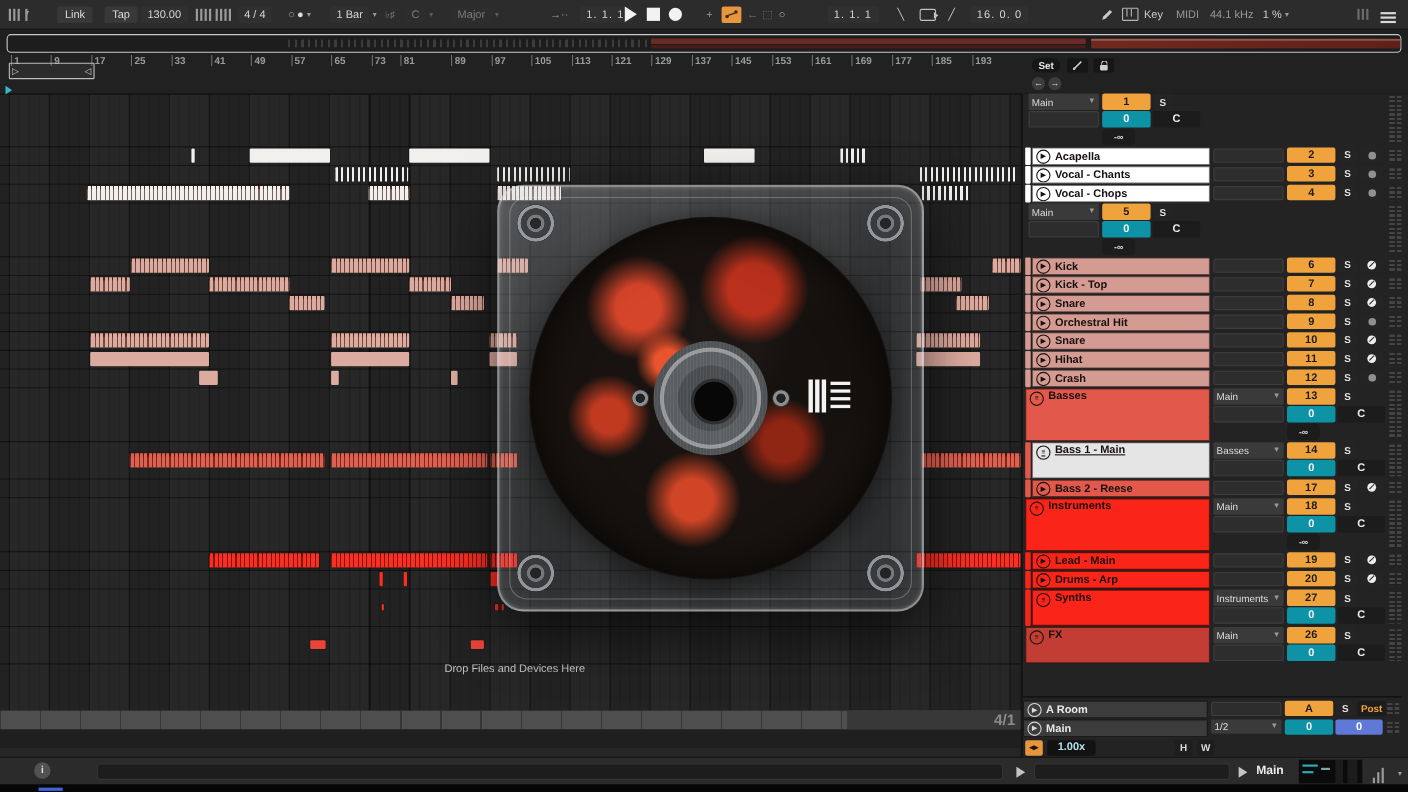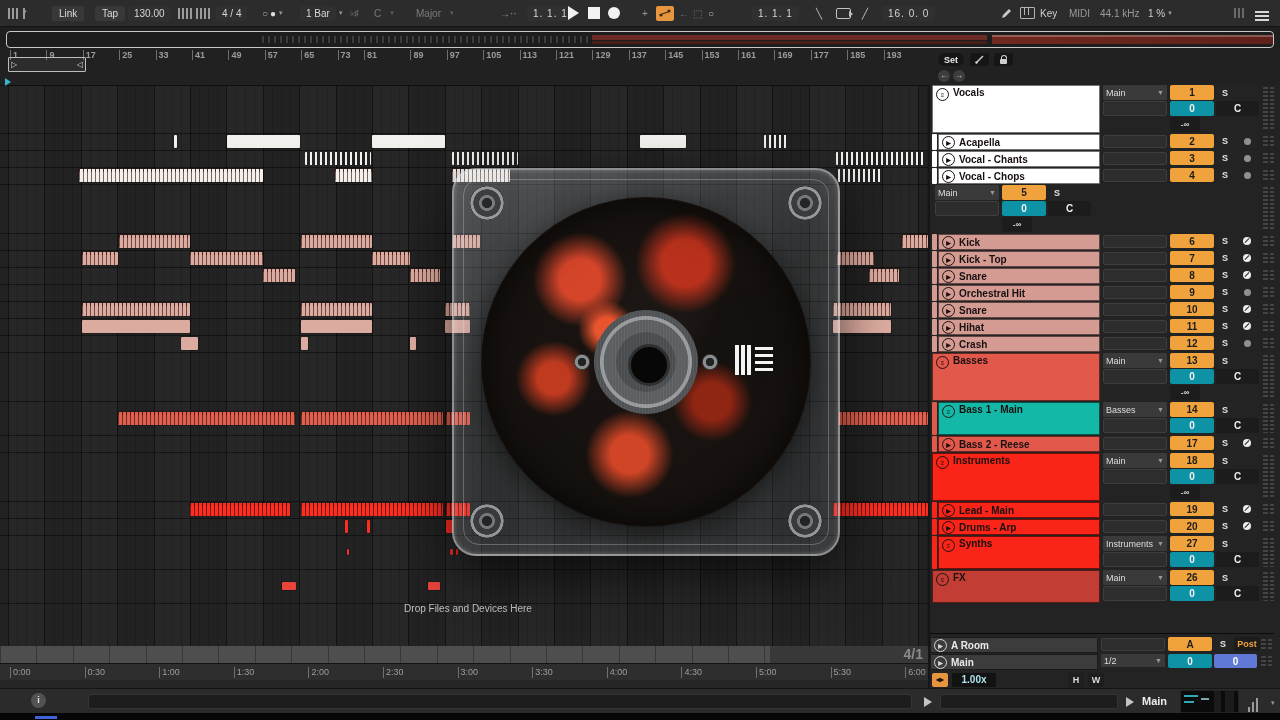--- a/index.html
+++ b/index.html
@@ -505,35 +505,20 @@
         <div class="clip" style="left: 282px; width: 14px; height: 8px; top: 12px; background: rgb(232, 68, 58);"></div>
         <div class="clip" style="left: 428px; width: 12px; height: 8px; top: 12px; background: rgb(232, 68, 58);"></div>
       </div>
     </div>
   <div id="drop-hint">Drop Files and Devices Here</div>
 
   <div id="main-lane">
     <div class="dark-tail"></div>
     <span id="grid-label">4/1</span>
   </div>
-  <div id="time-ruler">
-      <span class="tlabel" style="left: 10px;">0:00</span>
-      <span class="tlabel" style="left: 84.6px;">0:30</span>
-      <span class="tlabel" style="left: 159.2px;">1:00</span>
-      <span class="tlabel" style="left: 233.8px;">1:30</span>
-      <span class="tlabel" style="left: 308.4px;">2:00</span>
-      <span class="tlabel" style="left: 383px;">2:30</span>
-      <span class="tlabel" style="left: 457.6px;">3:00</span>
-      <span class="tlabel" style="left: 532.2px;">3:30</span>
-      <span class="tlabel" style="left: 606.8px;">4:00</span>
-      <span class="tlabel" style="left: 681.4px;">4:30</span>
-      <span class="tlabel" style="left: 756px;">5:00</span>
-      <span class="tlabel" style="left: 830.6px;">5:30</span>
-      <span class="tlabel" style="left: 905.2px;">6:00</span>
-    </div>
   <div id="below-ruler"></div>
 
   <div id="status">
     <span class="info-i">i</span>
     <span class="strip" style="left:88px;top:5px;width:822px"></span>
     <span class="mini-play abs" style="left:924px;top:8px"></span>
     <span class="strip" style="left:940px;top:5px;width:176px"></span>
     <span class="mini-play abs" style="left:1126px;top:8px"></span>
     <span class="abs" style="left:1142px;top:6px;font:700 11px 'Liberation Sans',sans-serif;color:#ededed">Main</span>
     <div id="wave-thumb">
@@ -547,26 +532,20 @@
       <span style="height:5px"></span><span style="height:10px"></span><span style="height:14px"></span></span>
     <span class="caret abs" style="left:1268px;top:10px">▾</span>
   </div>
   <div id="footer">
       <span class="blue"></span>
     </div>
 
   <div id="panel">
     <div id="panel-rows">
         <div class="prow" style="height: 48px;">
-          <div class="pleft">
-            <div class="pname" style="background: rgb(255, 255, 255);">
-              <span class="cicon">≡</span>
-              <span>Vocals</span>
-            </div>
-          </div>
           <div class="pmid">
             <div class="psel">
               <span>Main</span>
               <span class="caret">▼</span>
             </div>
             <div class="pinput"></div>
           </div>
           <div class="pright">
             <div class="r">
               <div class="b bnum">1</div>
@@ -889,21 +868,21 @@
             </div>
           </div>
           <div class="pmeter">
             <div class="mbar"></div>
             <div class="mbar"></div>
           </div>
         </div>
         <div class="prow" style="height: 33px;">
           <div class="pleft">
             <div class="pstrip" style="background: rgb(226, 89, 76);"></div>
-            <div class="pname" style="background: #14b8a6;">
+            <div class="pname" style="background: #e5e5e5; text-decoration: underline;">
               <span class="cicon">≡</span>
               <span>Bass 1 - Main</span>
             </div>
           </div>
           <div class="pmid">
             <div class="psel">
               <span>Basses</span>
               <span class="caret">▼</span>
             </div>
             <div class="pinput"></div>

